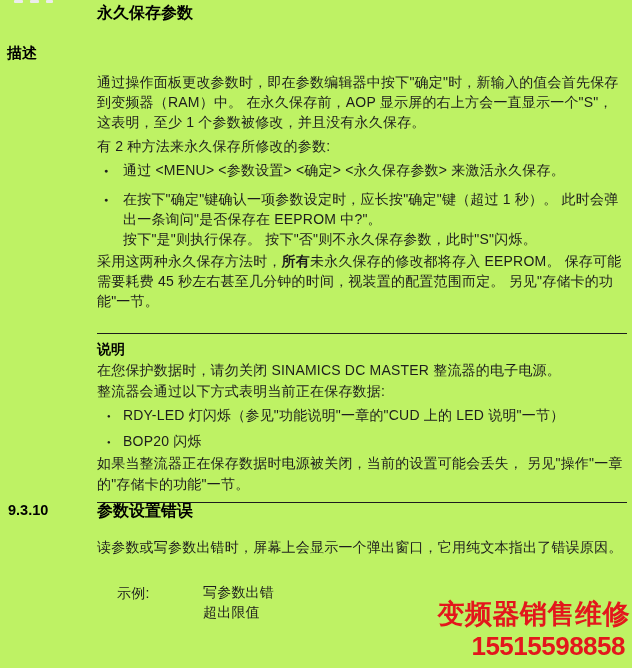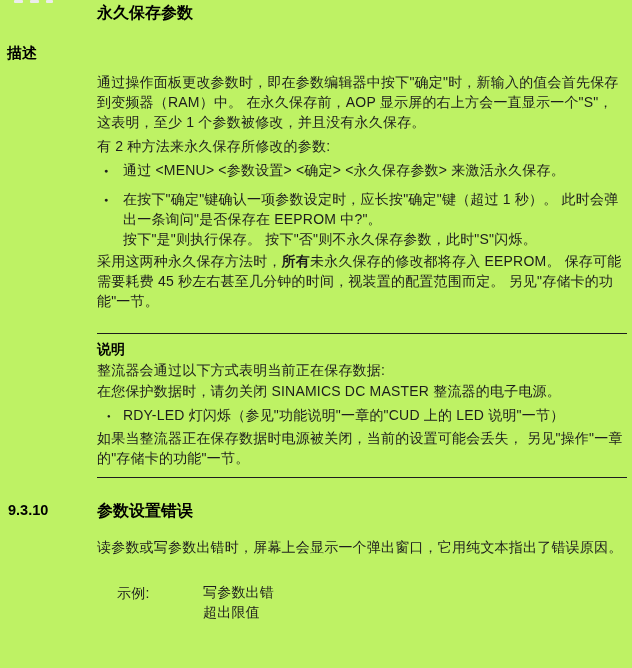--- a/index.html
+++ b/index.html
@@ -82,35 +82,42 @@
       <div>按下"是"则执行保存。 按下"否"则不永久保存参数，此时"S"闪烁。</div>
     </div>
   </div>
 
   <div id="para3" class="abs col body-t">
     <span>采用这两种永久保存方法时，</span><span class="bold">所有</span><span>未永久保存的修改都将存入 EEPROM。 保存可能需要耗费 45 秒左右甚至几分钟的时间，视装置的配置范围而定。 另见"存储卡的功能"一节。</span>
   </div>
 
   <div id="note-box" class="abs">
     <div id="note-label">说明</div>
+    <div class="nline">在您保护数据时，请勿关闭 SINAMICS DC MASTER 整流器的电子电源。</div>
     <div class="nline">整流器会通过以下方式表明当前正在保存数据:</div>
-    <div class="nline">在您保护数据时，请勿关闭 SINAMICS DC MASTER 整流器的电子电源。</div>
     <div class="nli">
       <span>RDY-LED 灯闪烁（参见"功能说明"一章的"CUD 上的 LED 说明"一节）</span>
+    </div>
+    <div class="nli">
+      <span>BOP20 闪烁</span>
     </div>
     <div class="nline" id="note-tail">如果当整流器正在保存数据时电源被关闭，当前的设置可能会丢失， 另见"操作"一章的"存储卡的功能"一节。</div>
   </div>
 
   <div id="section-row" class="abs">
     <span id="section-number">9.3.10</span>
     <span id="section-title">参数设置错误</span>
   </div>
 
   <div id="para4" class="abs col body-t">读参数或写参数出错时，屏幕上会显示一个弹出窗口，它用纯文本指出了错误原因。</div>
 
   <div id="example-label" class="abs body-t">示例:</div>
   <div id="example-lines" class="abs">
     <div class="exline">写参数出错</div>
     <div class="exline">超出限值</div>
   </div>
 
+  <div id="watermark" class="abs" style="color: rgb(227, 23, 28);">
+    <div id="watermark-line1">变频器销售维修</div>
+    <div id="watermark-line2">15515598858</div>
+  </div>
 
 </div>
 
 </body></html>

